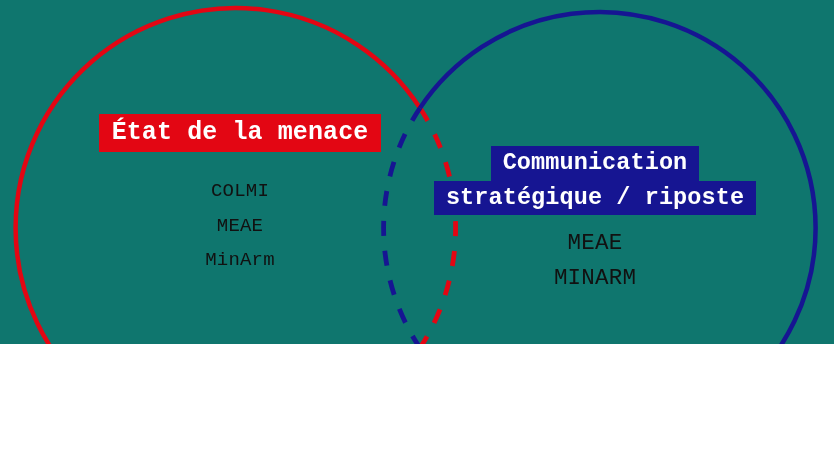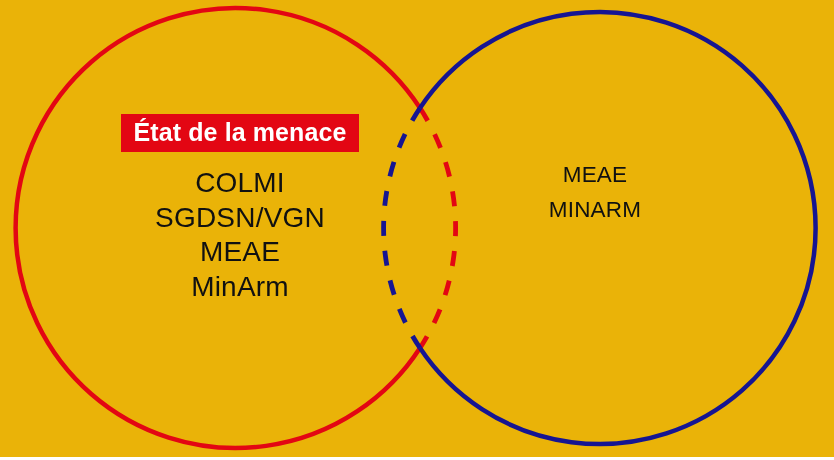--- a/index.html
+++ b/index.html
@@ -3,24 +3,24 @@
 <meta charset="utf-8">
 <style>
   html, body {
     margin: 0;
     padding: 0;
     background: #ffffff;
   }
   #stage {
     position: relative;
     width: 834px;
-    height: 457px;
-    background: #eab308;
+    height: 344px;
+    background: #0f766e;
     overflow: hidden;
-    font-family: Liberation Sans, sans-serif;
+    font-family: Liberation Mono, monospace;
   }
   #venn-svg {
     position: absolute;
     left: 0;
     top: 0;
     width: 834px;
     height: 460px;
   }
 
   
@@ -58,23 +58,23 @@
     font-size: 25px;
     padding: 6px 13px 7px 13px;
   }
   .badge-blue {
     background: #161592;
     font-size: 23.5px;
     padding: 5px 12px 6px 12px;
   }
 
   .member-list {
-    margin-top: 14px;
+    margin-top: 22px;
     color: #111111;
-    font-size: 28px;
+    font-size: 19px;
     line-height: 34.5px;
     font-weight: normal;
     letter-spacing: 0.2px;
   }
   #right-block .member-list {
     margin-top: 11px;
     font-size: 22.5px;
     line-height: 35px;
   }
   .member-item {
@@ -95,26 +95,29 @@
     <path d="M 420 108 A 216 216 0 1 1 420 348" fill="none" stroke="#161592" stroke-width="4.5"></path>
     <path d="M 420 108 A 216 216 0 0 0 420 348" fill="none" stroke="#161592" stroke-width="4.8" stroke-dasharray="15 15" stroke-linecap="butt"></path>
   </svg>
 
   <div class="set-block" id="left-block">
     <div class="badge-wrap">
       <span class="badge-line badge-red">État de la menace</span>
     </div>
     <div class="member-list">
       <span class="member-item">COLMI</span>
-      <span class="member-item">SGDSN/VGN</span>
       <span class="member-item">MEAE</span>
       <span class="member-item">MinArm</span>
     </div>
   </div>
 
   <div class="set-block" id="right-block">
+    <div class="badge-wrap">
+      <span class="badge-line badge-blue">Communication</span>
+      <span class="badge-line badge-blue">stratégique / riposte</span>
+    </div>
     <div class="member-list">
       <span class="member-item">MEAE</span>
       <span class="member-item">MINARM</span>
     </div>
   </div>
 
 </div>
 
 </body></html>

